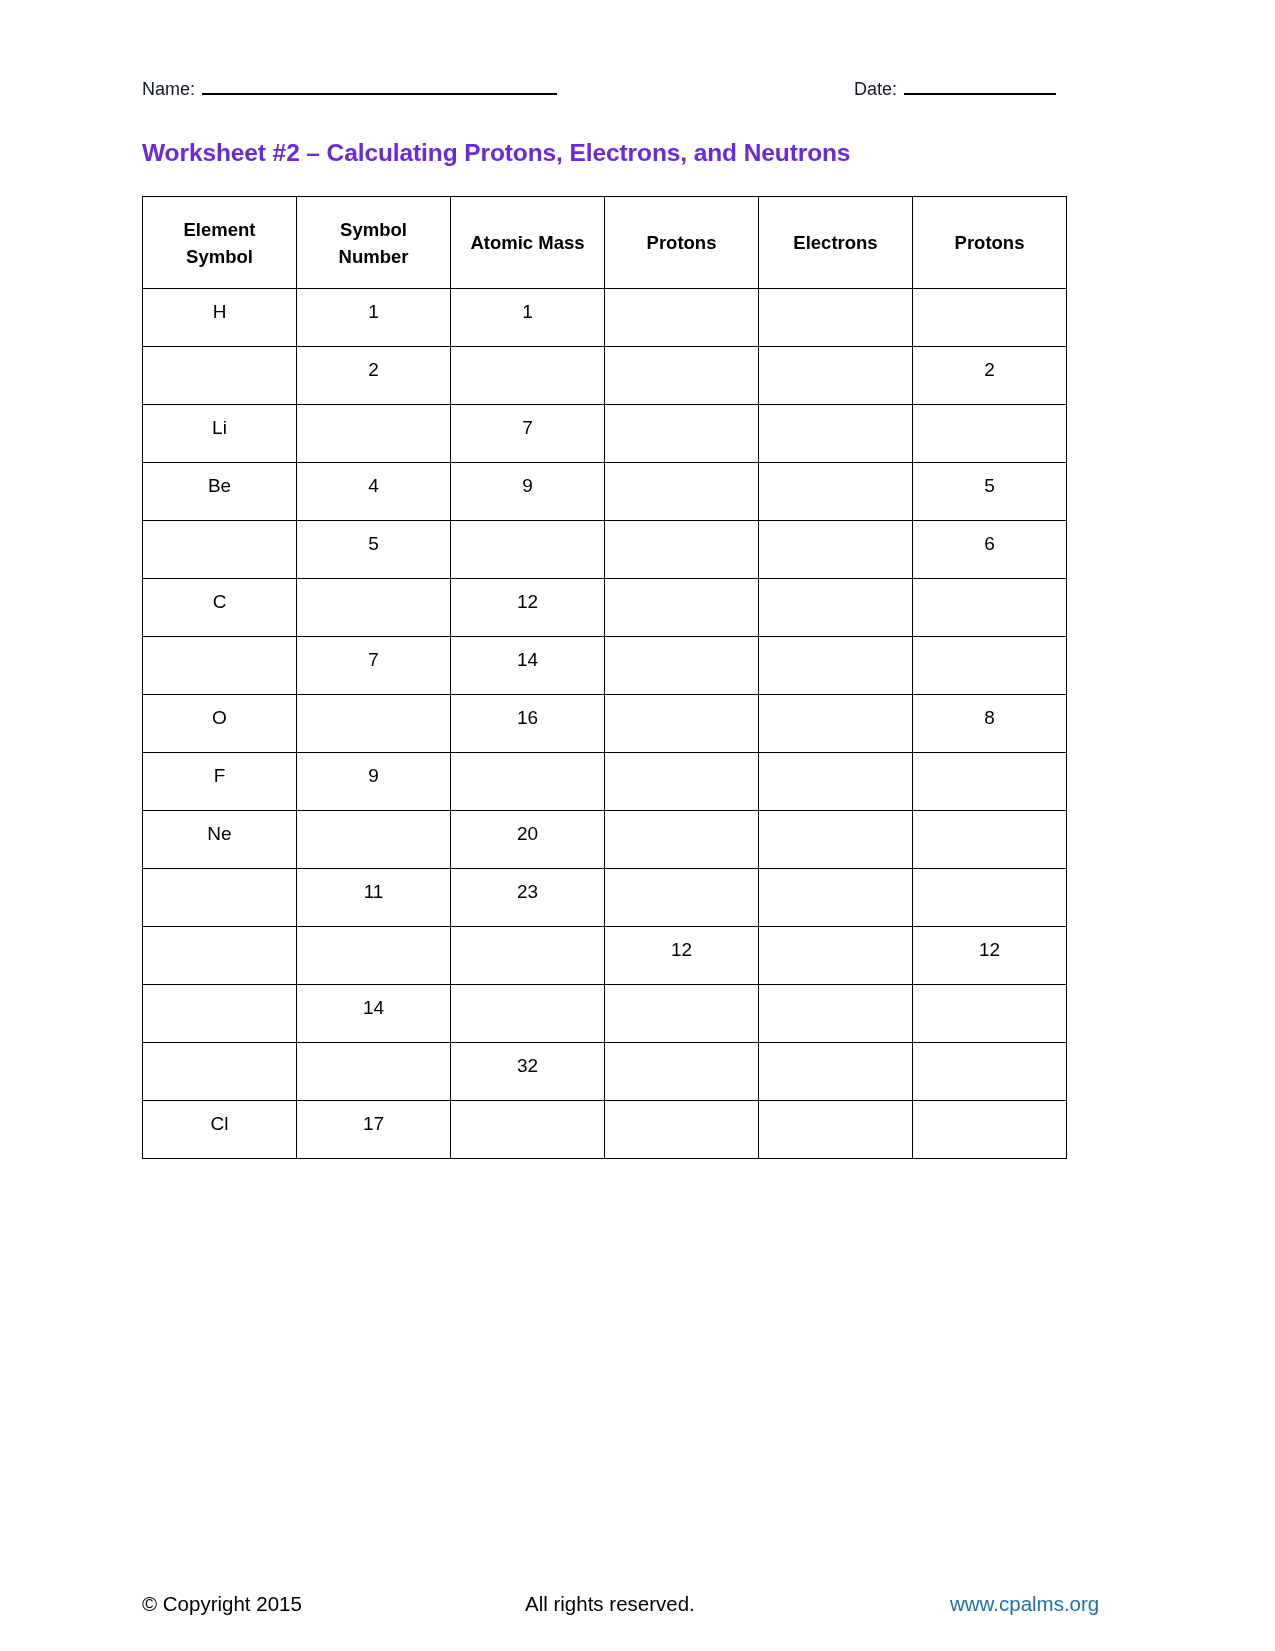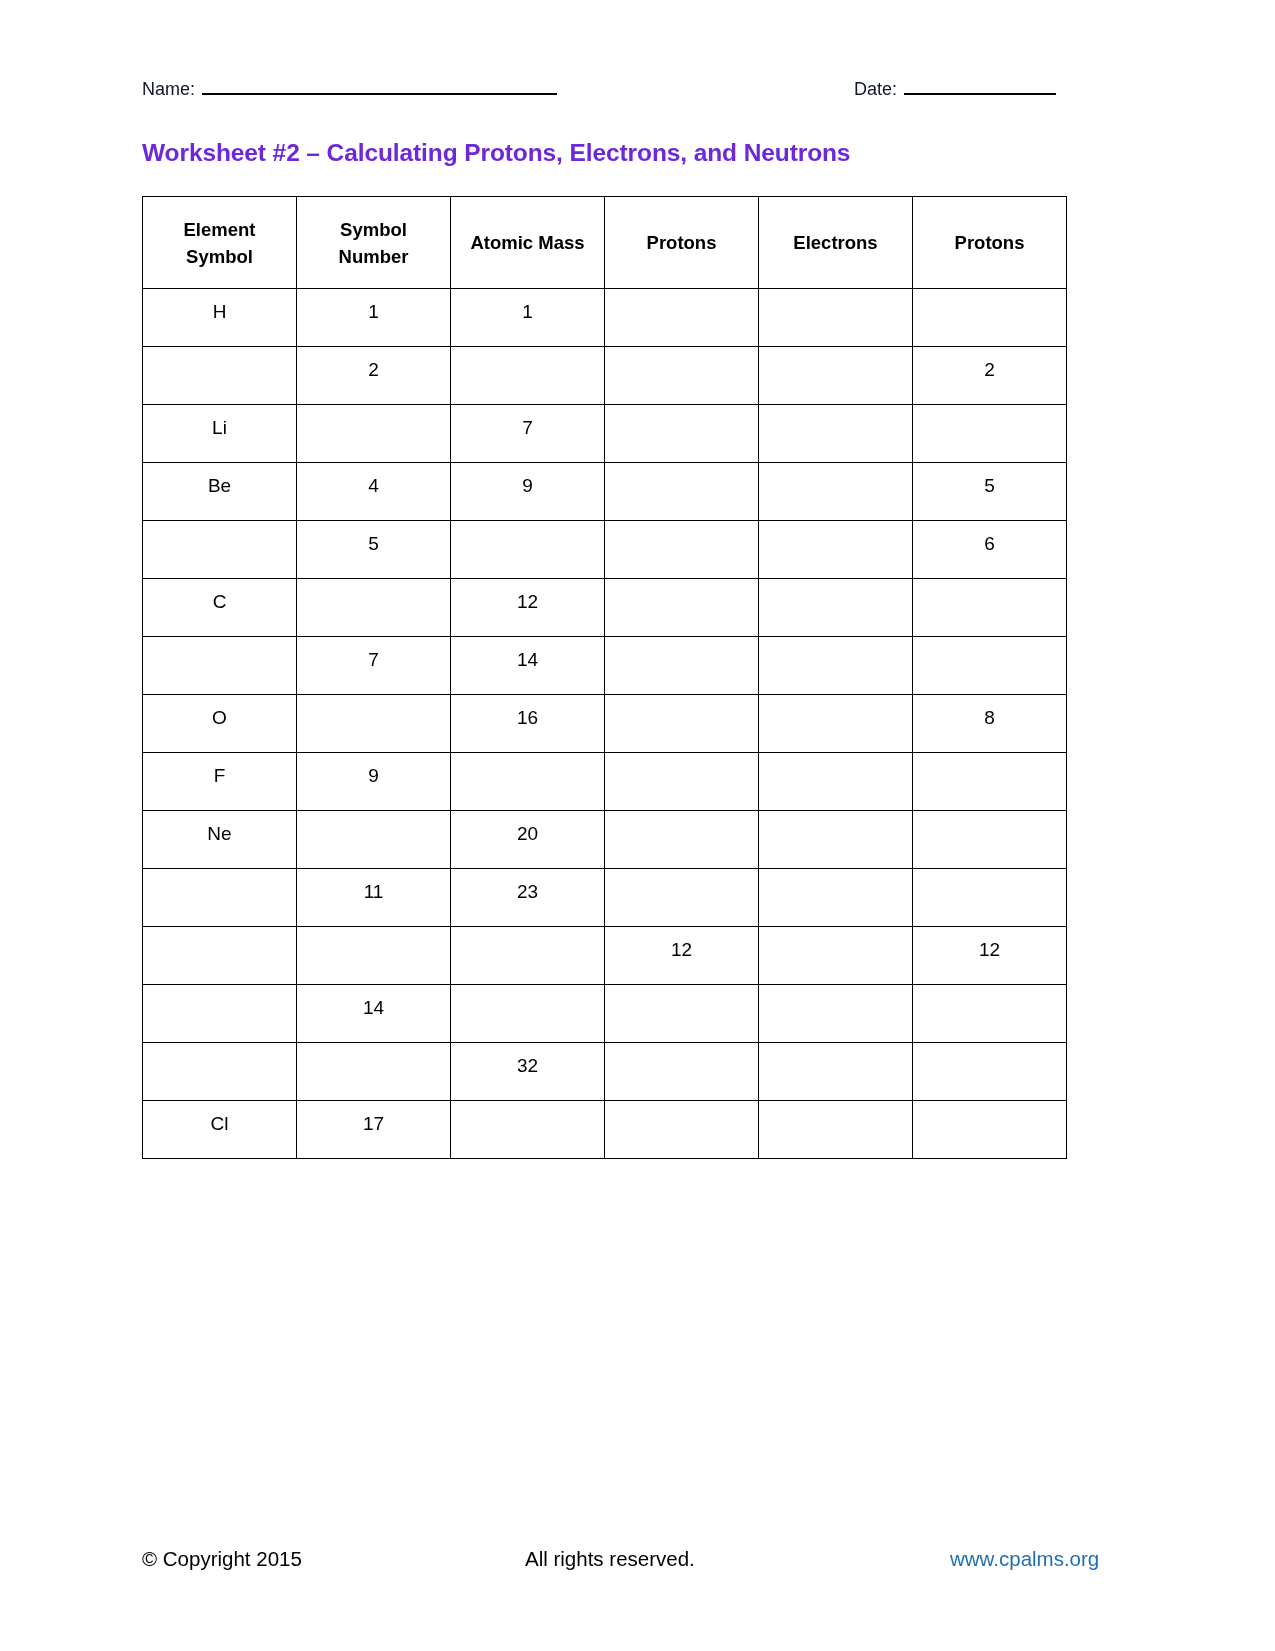--- a/index.html
+++ b/index.html
@@ -105,21 +105,21 @@
   }
   .wk-table tbody tr td {
     vertical-align: top;
     padding-top: 12px;
   }
 
   
   .footer {
     position: absolute;
     left: 142px;
-    top: 1545px;
+    top: 1590px;
     width: 928px;
     height: 32px;
   }
   .footer-item {
     position: absolute;
     font-size: 20.5px;
     line-height: 28px;
     white-space: nowrap;
     color: #000;
   }

